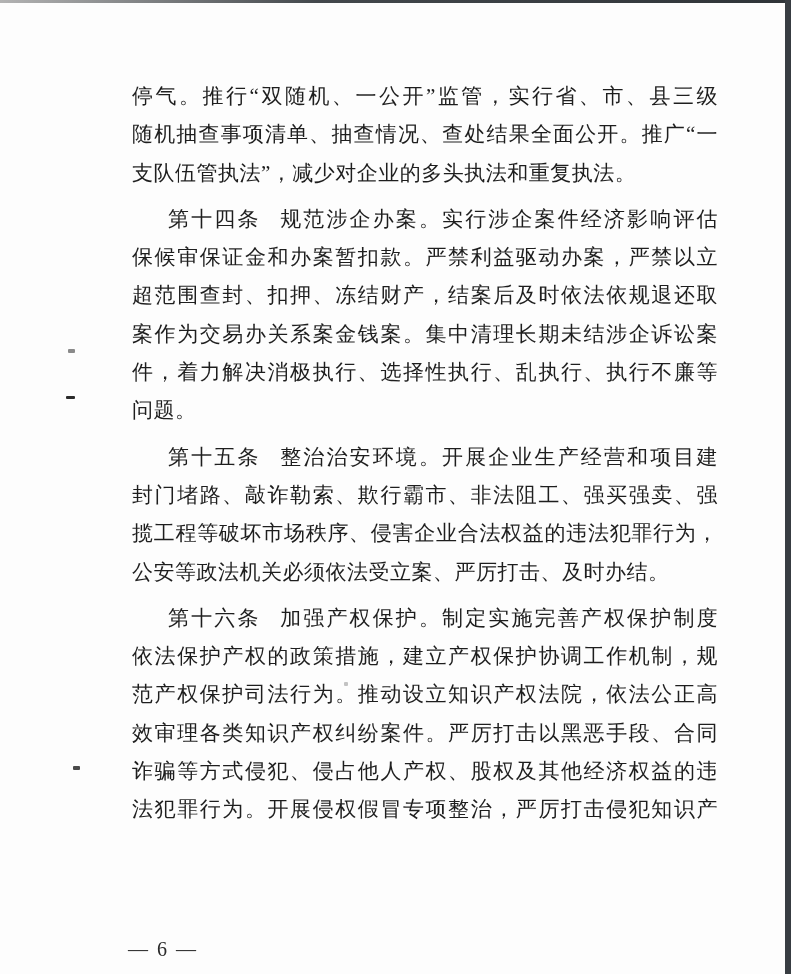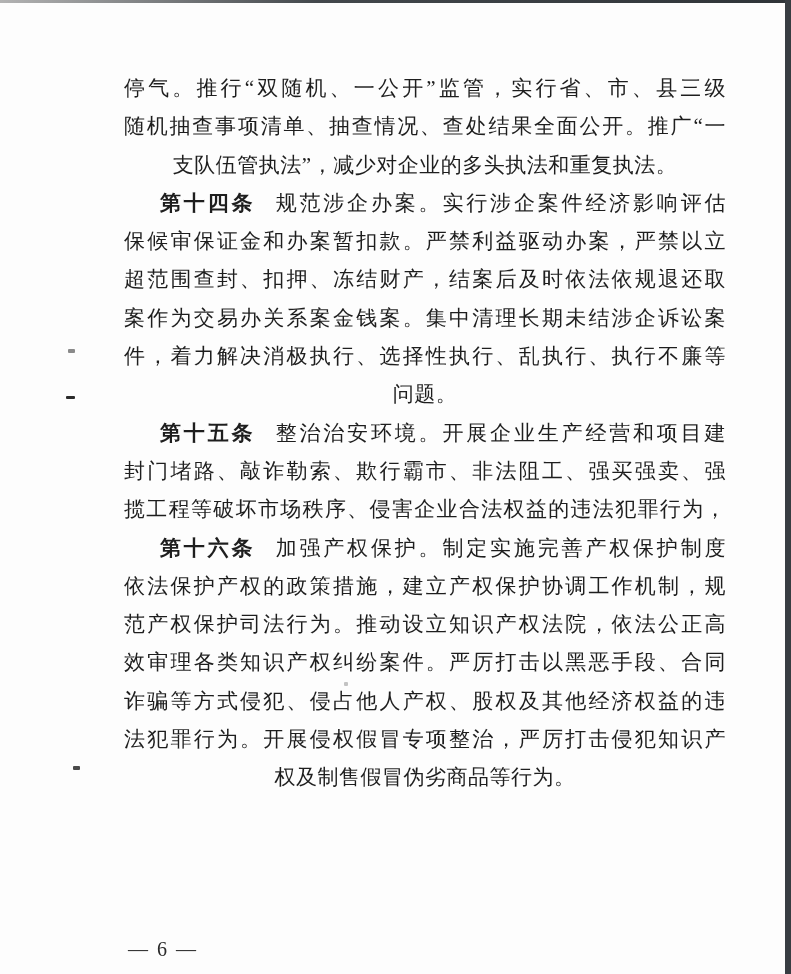--- a/index.html
+++ b/index.html
@@ -32,33 +32,32 @@
   #doc-text {
     position: absolute;
     left: 124px;
     top: 69px;
     width: 602px;
     color: #1e1e1e;
     font-size: 21px;
     letter-spacing: 0.5px;
     line-height: 38.3px;
   }
-  .para { margin: 0; }
+  .para { margin: 8px; }
   .line {
     white-space: nowrap;
     overflow: visible;
-    text-align: center;
   }
   .line.fill {
     white-space: normal;
     text-align: justify;
     text-align-last: justify;
   }
   .line.indent { text-indent: 36px; }
-  .article-heading { font-weight: bold; }
+  .article-heading { font-weight: normal; }
   .hgap { display: inline-block; width: 18px; }
   
   #page-number {
     position: absolute;
     left: 128px;
     top: 938px;
     font-size: 20px;
     letter-spacing: 2px;
     color: #2a2a2a;
   }
@@ -87,29 +86,29 @@
         <div class="line fill">保候审保证金和办案暂扣款。严禁利益驱动办案，严禁以立</div>
         <div class="line fill">超范围查封、扣押、冻结财产，结案后及时依法依规退还取</div>
         <div class="line fill">案作为交易办关系案金钱案。集中清理长期未结涉企诉讼案</div>
         <div class="line fill">件，着力解决消极执行、选择性执行、乱执行、执行不廉等</div>
         <div class="line">问题。</div>
       </div>
       <div class="para">
         <div class="line indent fill"><b class="article-heading">第十五条</b><span class="hgap"></span><span>整治治安环境。开展企业生产经营和项目建</span></div>
         <div class="line fill">封门堵路、敲诈勒索、欺行霸市、非法阻工、强买强卖、强</div>
         <div class="line fill">揽工程等破坏市场秩序、侵害企业合法权益的违法犯罪行为，</div>
+        <div class="line">公安等政法机关必须依法受立案、严厉打击、及时办结。</div>
       </div>
       <div class="para">
         <div class="line indent fill"><b class="article-heading">第十六条</b><span class="hgap"></span><span>加强产权保护。制定实施完善产权保护制度</span></div>
         <div class="line fill">依法保护产权的政策措施，建立产权保护协调工作机制，规</div>
         <div class="line fill">范产权保护司法行为。推动设立知识产权法院，依法公正高</div>
         <div class="line fill">效审理各类知识产权纠纷案件。严厉打击以黑恶手段、合同</div>
         <div class="line fill">诈骗等方式侵犯、侵占他人产权、股权及其他经济权益的违</div>
         <div class="line fill">法犯罪行为。开展侵权假冒专项整治，严厉打击侵犯知识产</div>
-        <div class="line">权及制售假冒伪劣商品等行为。</div>
       </div>
     </div>
 
   <div id="page-number">— 6 —</div>
 
   <div class="speckle" id="speckle-1"></div>
   <div class="speckle" id="speckle-2"></div>
   <div class="speckle" id="speckle-3"></div>
   <div class="speckle" id="speckle-4"></div>
 </div>

